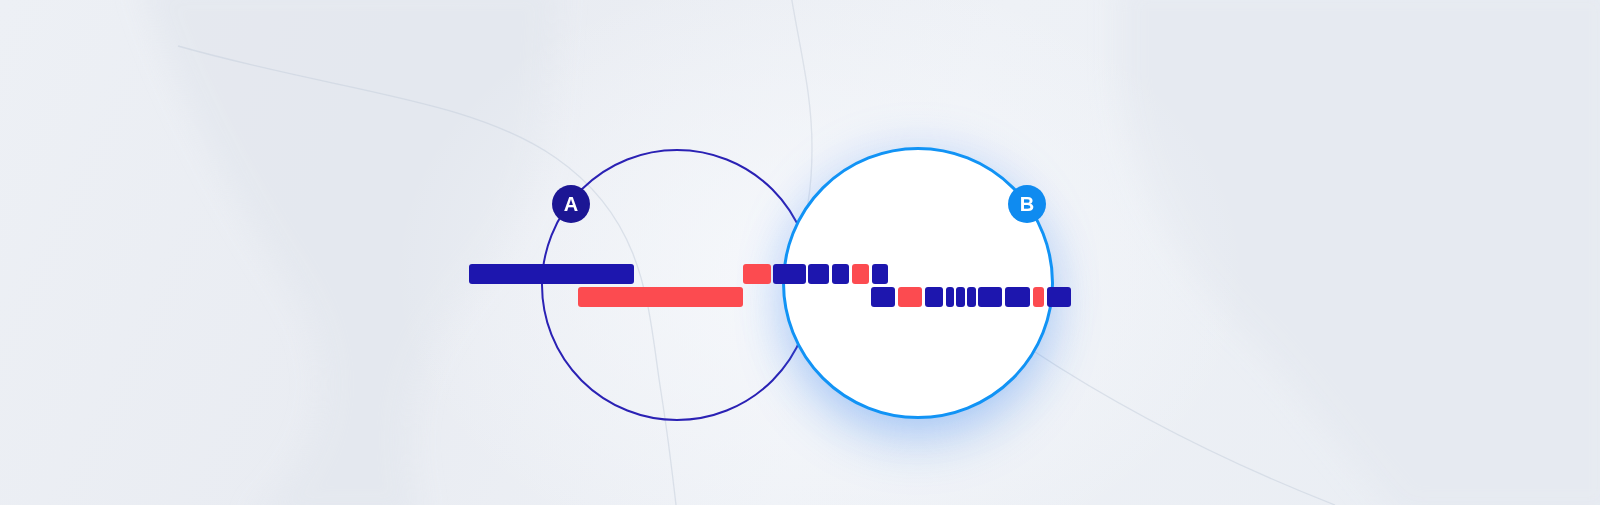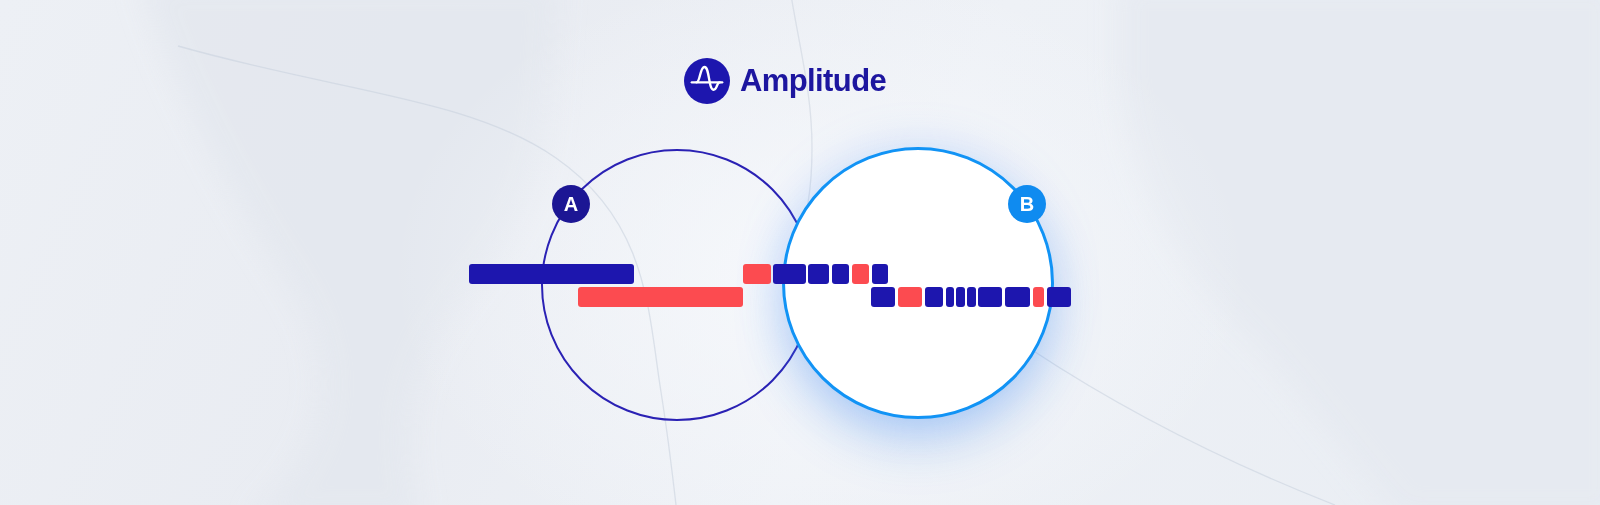--- a/index.html
+++ b/index.html
@@ -79,22 +79,14 @@
       <div class="seg" style="left: 1047px; top: 287px; width: 24px; height: 20px; background: rgb(29, 22, 174);"></div>
     </div>
 
   <div class="badge badge-a">
     <span>A</span>
   </div>
   <div class="badge badge-b">
     <span>B</span>
   </div>
 
-  <div class="logo">
-    <svg class="logo-icon" viewBox="0 0 44 44">
-      <circle cx="22" cy="22" r="22" fill="#1d16ae"></circle>
-      <line x1="7.5" y1="23.3" x2="36.5" y2="23.3" stroke="#ffffff" stroke-width="2.3" stroke-linecap="round"></line>
-      <path d="M 12,23.3 C 15.5,23.3 15.2,8.6 19.6,8.6 C 23.1,8.6 23.4,19.2 25.4,26.6 C 26.8,31.6 29.6,31.2 31.1,27.6 C 32.1,25.1 32.6,23.3 34.2,23.3" fill="none" stroke="#ffffff" stroke-width="2.3" stroke-linecap="round"></path>
-    </svg>
-    <span class="logo-text">Amplitude</span>
-  </div>
 
 </div>
 
 </body></html>

